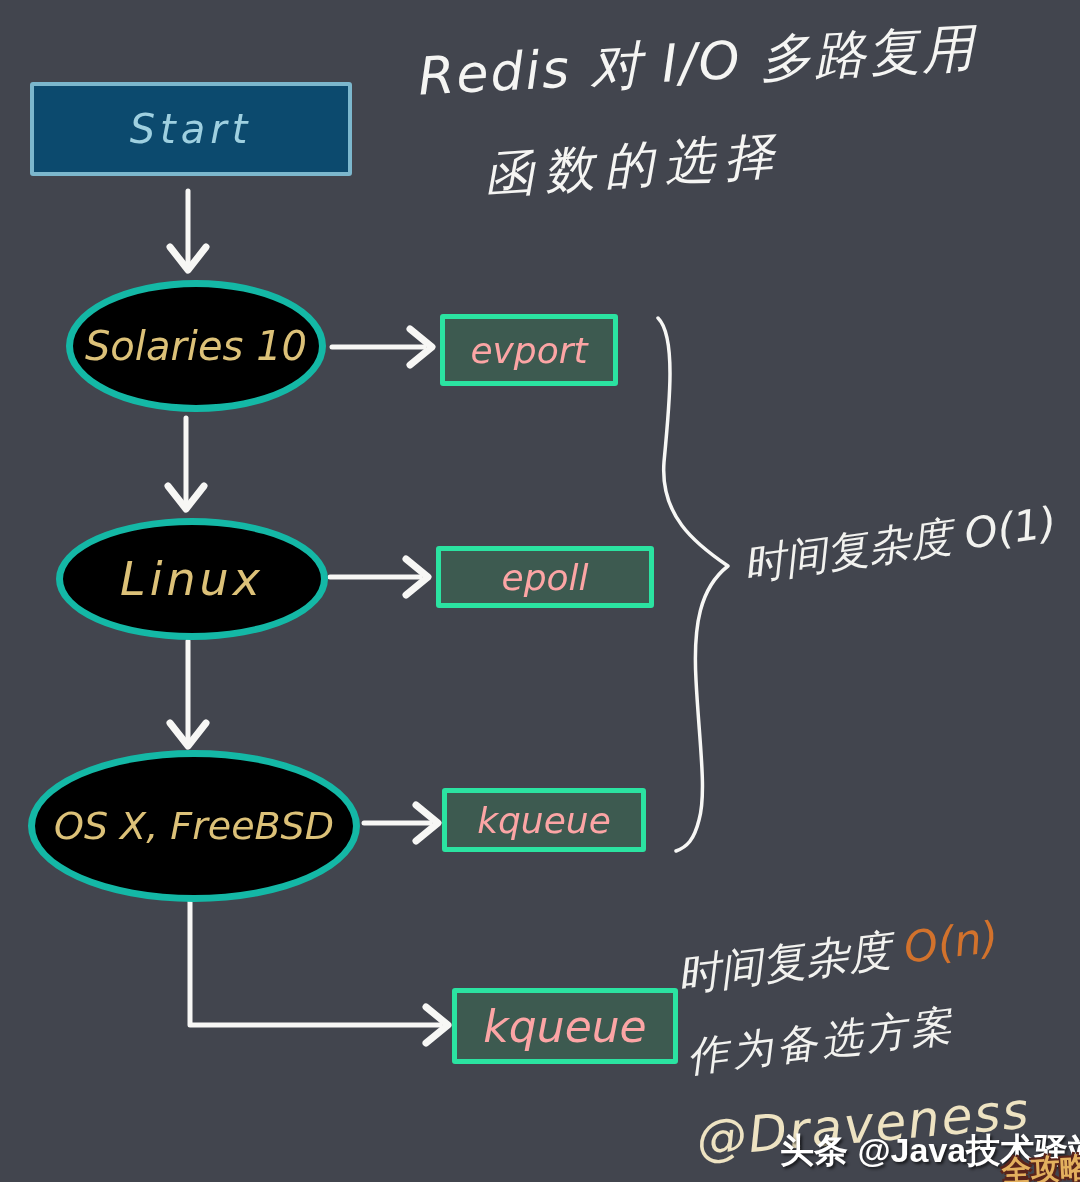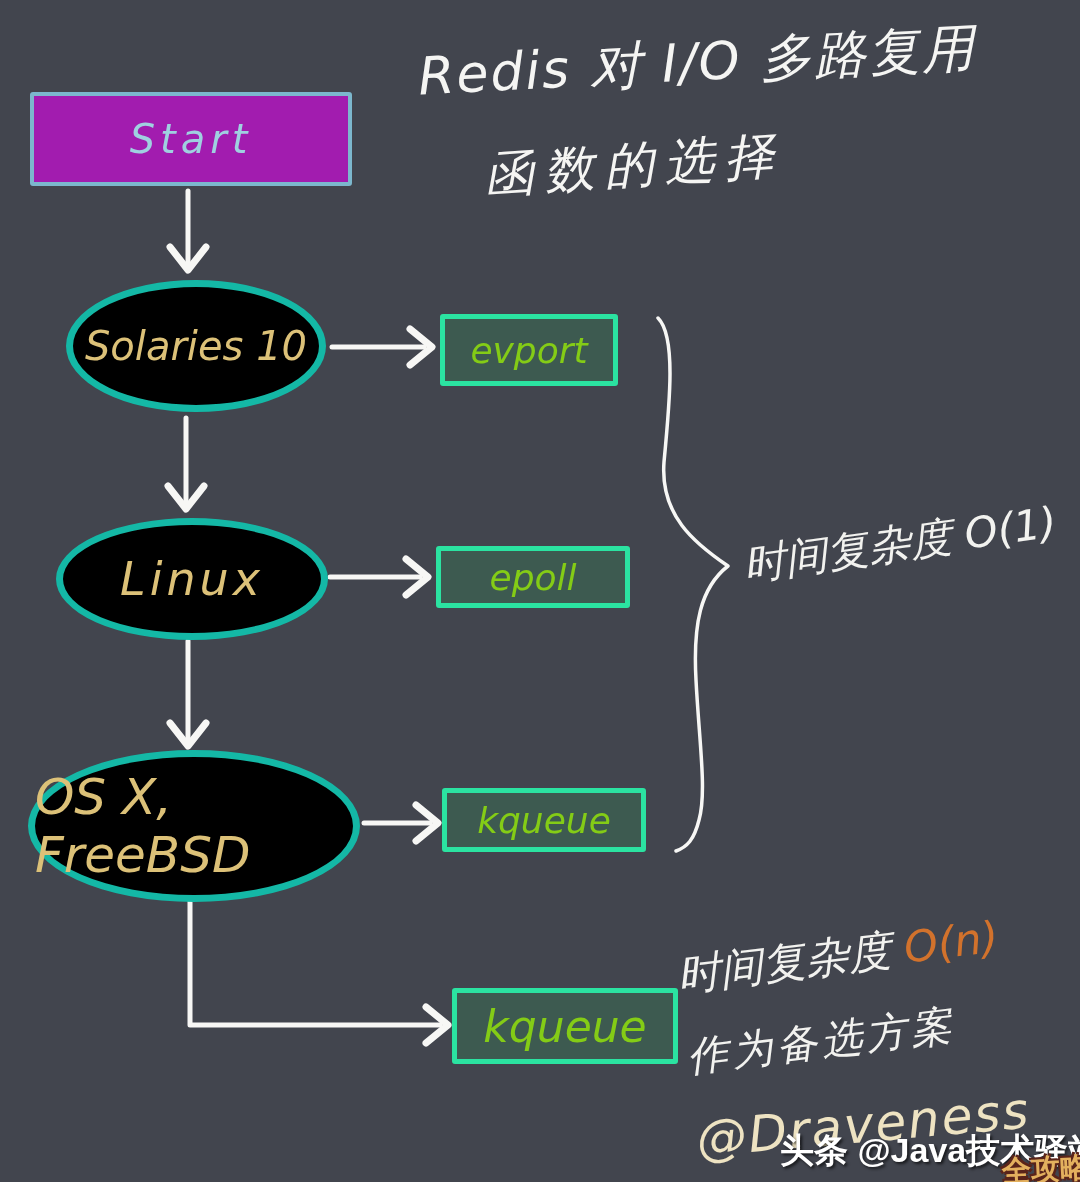--- a/index.html
+++ b/index.html
@@ -8,39 +8,39 @@
     width:1080px;height:1182px;
     background:#42454e;
     overflow:hidden;
     font-family:"DejaVu Sans", sans-serif;
   }
   #connectors{position:absolute;left:0;top:0;z-index:1;}
   .node{position:absolute;display:flex;align-items:center;justify-content:center;z-index:2;box-sizing:border-box;}
   .hand{font-style:italic;}
   
   .start-box{
-    left:30px;top:92px;width:322px;height:94px;
-    border:4px solid #7cb7cd;background:#a21caf;border-radius:3px;
+    left:30px;top:82px;width:322px;height:94px;
+    border:4px solid #7cb7cd;background:#0c4a6e;border-radius:3px;
     color:#9fd0e0;font-size:40px;letter-spacing:5px;justify-content:center;
   }
   
   .os-ellipse{
     border:7px solid #14b8a6;border-radius:50%;background:#000000;
     color:#dcc178;
   }
   .solaris{left:66px;top:280px;width:260px;height:132px;font-size:40px;}
   .linux{left:56px;top:518px;width:272px;height:122px;font-size:46px;letter-spacing:4px;align-items:center;}
-  .osx{left:28px;top:750px;width:332px;height:152px;font-size:50px;}
+  .osx{left:28px;top:750px;width:332px;height:152px;font-size:38px;}
   
   .fn-box{
     border:5px solid #2be3a1;background:#3d5a50;border-radius:3px;
-    color:#84cc16;
+    color:#fca5a5;
   }
   .evport{left:440px;top:314px;width:178px;height:72px;font-size:36px;}
-  .epoll{left:436px;top:546px;width:194px;height:62px;font-size:36px;text-align:right;}
+  .epoll{left:436px;top:546px;width:218px;height:62px;font-size:36px;text-align:right;}
   .kqueue{left:442px;top:788px;width:204px;height:64px;font-size:36px;}
   .select{left:452px;top:988px;width:226px;height:76px;font-size:44px;}
   
   .title-line{position:absolute;color:#f5f5f3;white-space:nowrap;z-index:2;font-style:italic;}
   .title-1{left:418px;top:28px;font-size:52px;transform:rotate(-3deg);letter-spacing:2px;}
   .title-2{left:484px;top:132px;font-size:50px;transform:rotate(-4deg);letter-spacing:10px;}
   
   .anno{position:absolute;white-space:nowrap;z-index:2;font-style:italic;color:#f2f2ef;}
   .anno-o1{left:742px;top:516px;font-size:42px;transform:rotate(-8deg);}
   .anno-on{left:676px;top:928px;font-size:43px;transform:rotate(-7deg);}

